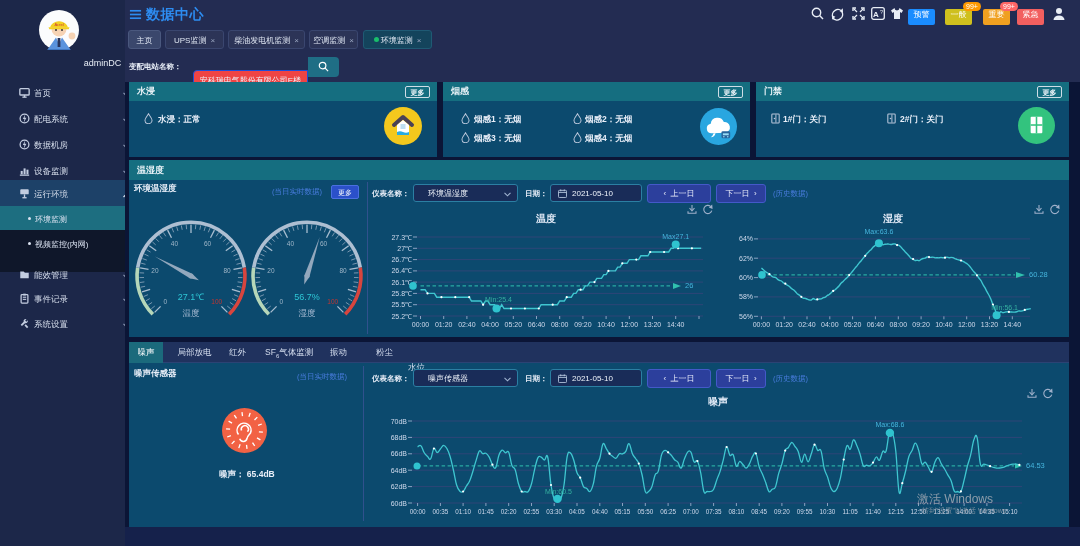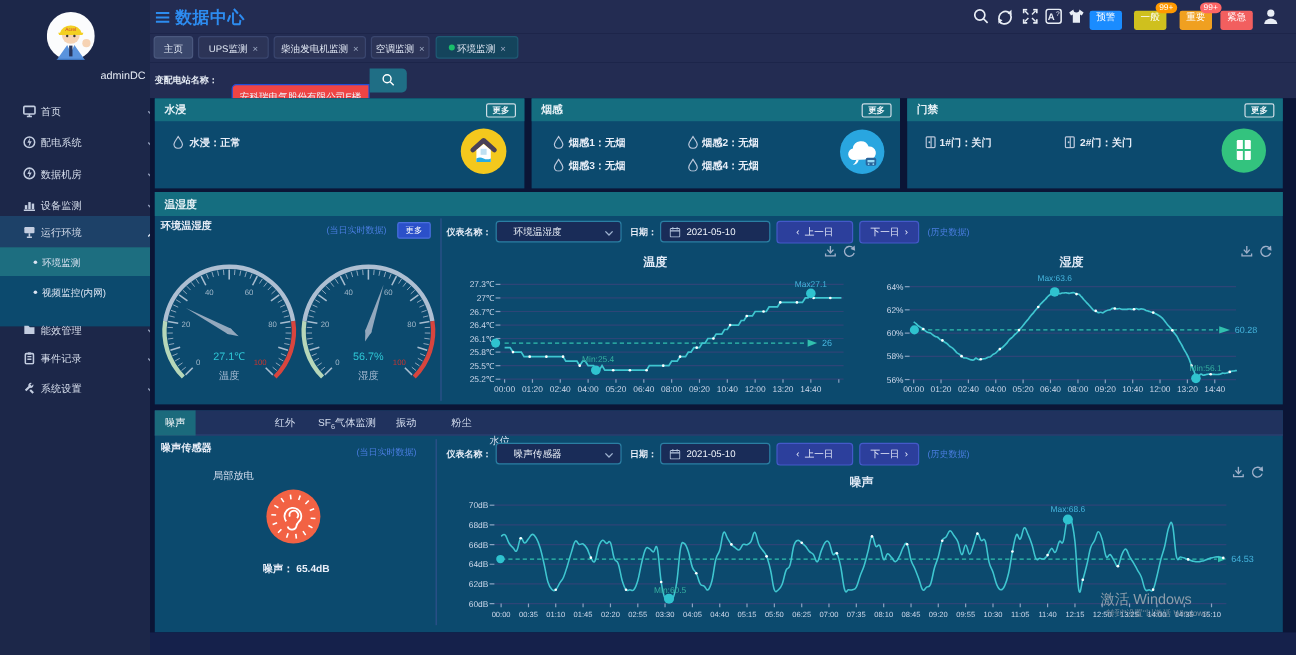--- a/index.html
+++ b/index.html
@@ -108,21 +108,21 @@
         </svg>
         <span class="lbl">运行环境</span>
         <span class="chev"><svg width="7" height="5" viewBox="0 0 7 5">
             <path d="M0.5 4 L3.5 1 L6.5 4" stroke="#dbe3f1" stroke-width="1.2" fill="none"></path>
           </svg></span>
       </div>
 <div class="smi" style="top:206px;height:24px;background:#1d6e80;">
         <span class="dot"></span>
         <span class="lbl">环境监测</span>
       </div>
-<div class="smi" style="top:230px;height:42px;background:#0c4a6e;text-align:center;">
+<div class="smi" style="top:230px;height:42px;background:#0f172a;text-align:center;">
         <span class="dot" style="top:12px;"></span>
         <span class="lbl" style="top:9px;">视频监控(内网)</span>
       </div>
       <div class="mi" style="top:261px;">
         <svg width="11" height="11" viewBox="0 0 13 13">
           <path d="M1.5 3 h4 l1.5 1.5 h4.5 v6.5 h-10 Z" fill="#c3cde0"></path>
         </svg>
         <span class="lbl">能效管理</span>
         <span class="chev"><svg width="7" height="5" viewBox="0 0 7 5">
             <path d="M0.5 0.8 L3.5 3.8 L6.5 0.8" stroke="#8d99b5" stroke-width="1.2" fill="none"></path>
@@ -306,21 +306,21 @@
           <line x1="0.5" y1="3.8" x2="9.5" y2="3.8" stroke="#b6c6de"></line>
           <line x1="3" y1="0.5" x2="3" y2="2.5" stroke="#b6c6de"></line>
           <line x1="7" y1="0.5" x2="7" y2="2.5" stroke="#b6c6de"></line>
         </svg><span style="margin-left:5px;">2021-05-10</span></div>
 <div class="navbtn" style="left:522px;top:102px;width:64px;height:19px;line-height:18px;">‹&nbsp;&nbsp;上一日</div>
 <div class="navbtn" style="left:591px;top:102px;width:50px;height:19px;line-height:18px;">下一日&nbsp;&nbsp;›</div>
 <div class="abs bluetxt" style="left:648px;top:107px;">(历史数据)</div>
   <div class="panel" style="left:4px;top:260px;width:940px;height:185px;">
     <div class="abs" style="left:0;top:0;width:940px;height:21px;background:#20325e;border-bottom:1px solid #2b4374;"></div>
 <div class="abs" style="left:0;top:0;width:34px;height:21px;background:#1b6a7c;color:#fff;font-size:8.5px;text-align:center;line-height:21px;">噪声</div>
-        <div class="btab" style="left:45px;width:41px;margin-top:44px;">局部放电</div>
+        <div class="btab" style="left:45px;width:41px;">局部放电</div>
         <div class="btab" style="left:98px;width:21px;">红外</div>
         <div class="btab" style="left:136px;width:48px;">SF<sub style="font-size:6px;">6</sub>气体监测</div>
         <div class="btab" style="left:199px;width:21px;">振动</div>
         <div class="btab" style="left:245px;width:21px;">粉尘</div>
         <div class="btab" style="left:277px;width:21px;margin-top:15px;">水位</div>
   </div>
   <div class="abs sensortxt" style="left:9px;top:286px;">噪声传感器</div>
 <div class="abs bluetxt" style="left:172px;top:290px;">(当日实时数据)</div>
 <div class="divline" style="left:238px;top:284px;height:155px;"></div>
 <div class="cicon" style="left:97px;top:326px;width:45px;height:45px;background:#f26244;">

